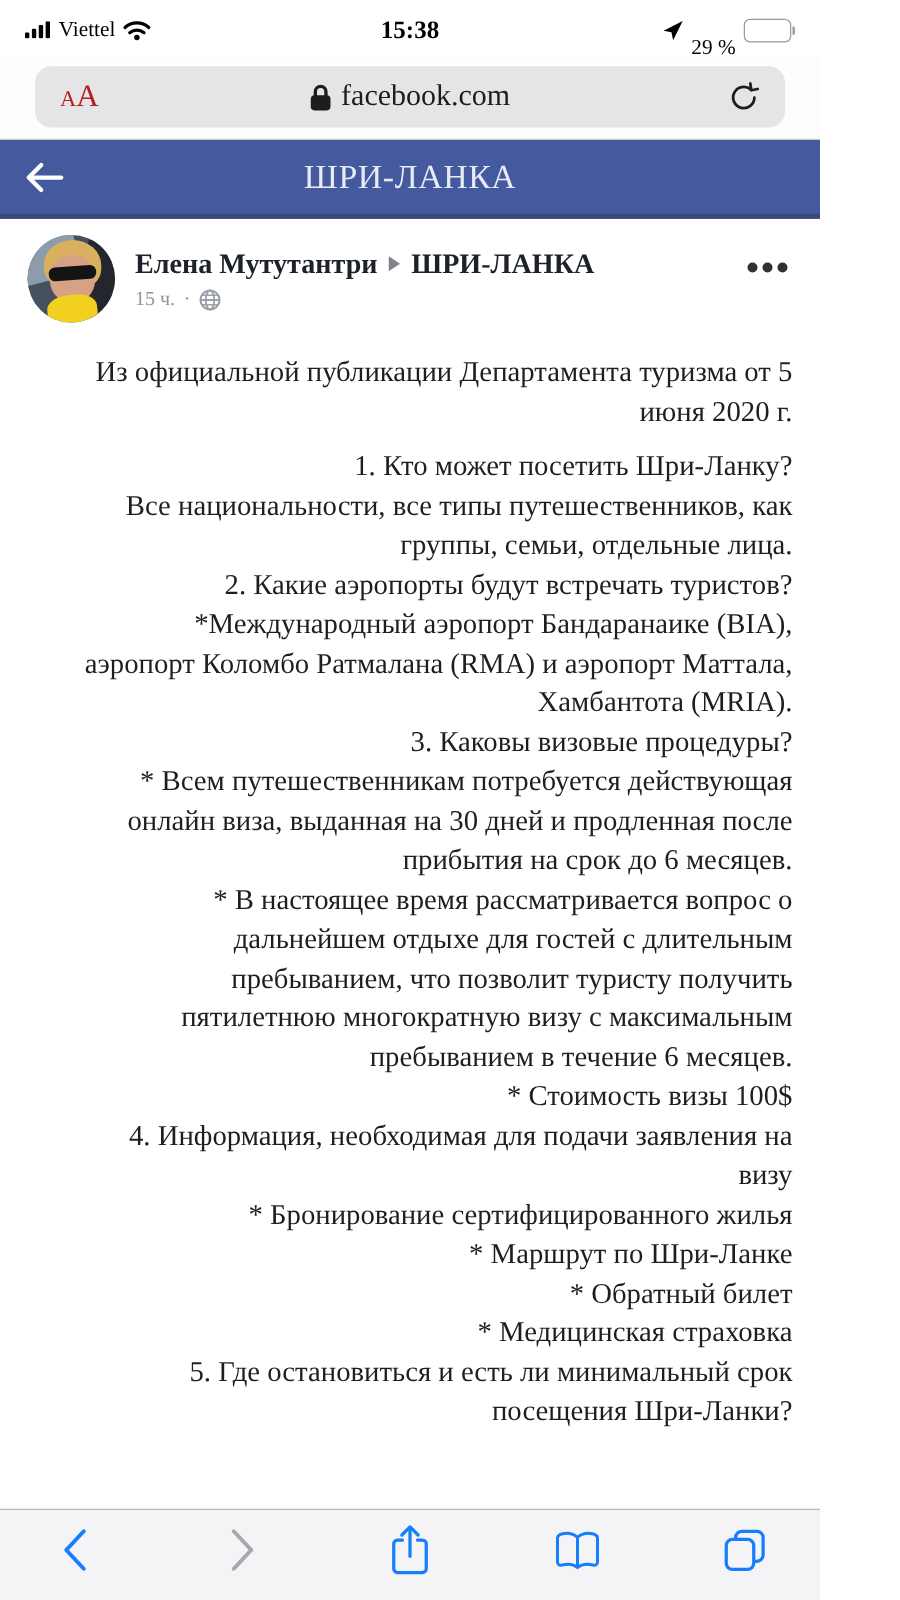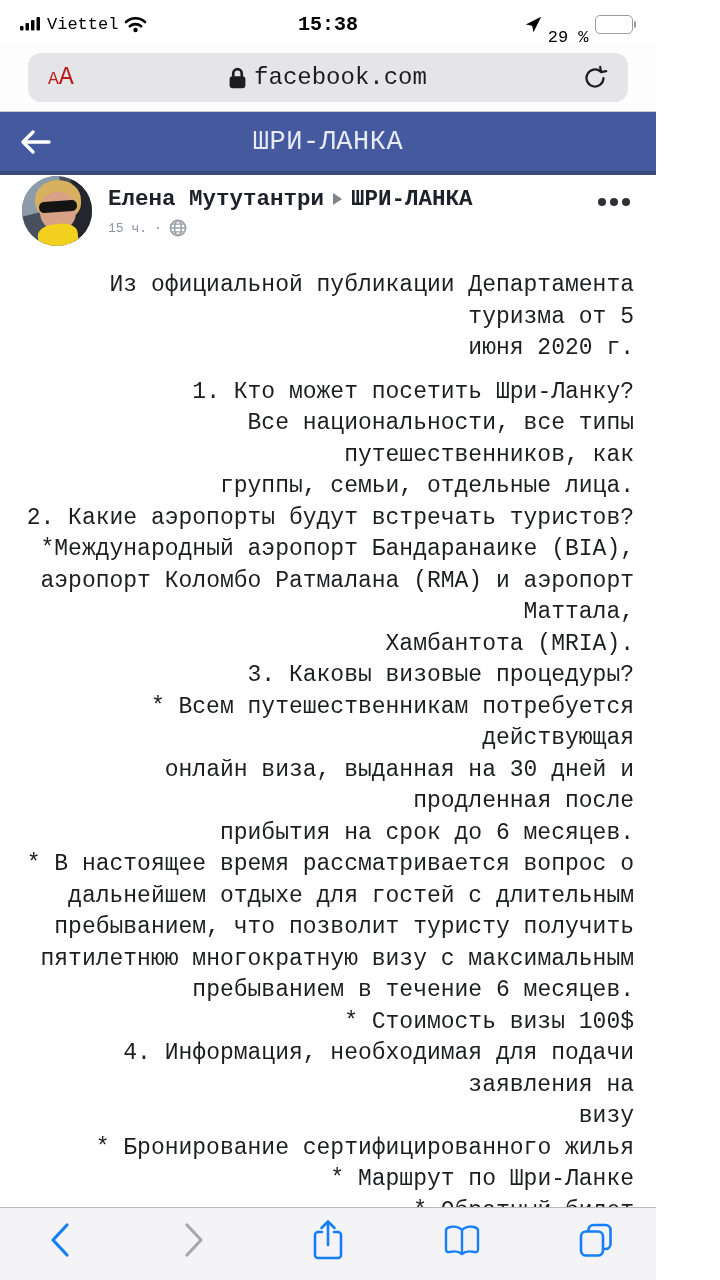--- a/index.html
+++ b/index.html
@@ -1,18 +1,18 @@
 <!DOCTYPE html>
 <html><head>
 <meta charset="utf-8">
 <style>
   html,body{margin:0;padding:0;background:#ffffff;}
   .screen{
     position:relative;width:656px;height:1280px;overflow:hidden;background:#ffffff;
-    font-family:Liberation Mono, monospace;color:#1c1e21;
+    font-family:Liberation Serif, serif;color:#1c1e21;
   }
   
   .status-bar{height:44px;display:flex;align-items:center;padding:4px 20px 0 20px;position:relative;box-sizing:border-box;}
   .sb-left{display:flex;align-items:center;gap:6px;}
   .carrier{font-size:17px;color:#000;}
   .sb-time{position:absolute;left:0;right:0;text-align:center;font-size:20px;font-weight:700;color:#000;}
   .sb-right{margin-left:auto;display:flex;align-items:center;gap:6px;}
   .pct{font-size:17px;color:#000;margin-top:27px;}
   .battery{display:flex;align-items:center;}
   .bat-body{width:38px;height:19px;border:1.5px solid #9b9ba0;border-radius:5px;padding:1.5px;box-sizing:border-box;}
@@ -24,32 +24,32 @@
   .aa{display:block;font-size:25px;color:#b91c1c;line-height:1;}
   .aa::first-letter{font-size:18px;}
   .addr{position:absolute;left:0;right:0;display:flex;align-items:center;justify-content:center;gap:8px;}
   .addr-text{font-size:24px;color:#1d1d1f;}
   .reload{margin-left:auto;display:flex;align-items:center;}
   
   .fb-header{height:59px;background:#45599e;border-bottom:4px solid #39497e;display:flex;align-items:center;position:relative;}
   .fb-back{padding-left:20px;display:flex;align-items:center;}
   .fb-title{position:absolute;left:0;right:0;text-align:center;font-size:27px;font-weight:500;color:#e8ebf4;letter-spacing:.5px;}
   
-  .post-header{display:flex;padding:1px 26px 0 22px;align-items:flex-start;}
+  .post-header{display:flex;padding:13px 26px 0 22px;align-items:flex-start;}
   .avatar{width:70px;height:70px;border-radius:50%;position:relative;overflow:hidden;background:#46505e;flex:0 0 auto;}
   .av-window{position:absolute;left:-6px;top:-4px;width:46px;height:40px;background:#8d9cab;transform:rotate(-14deg);}
   .av-seat{position:absolute;right:-8px;top:6px;width:34px;height:62px;background:#23262c;transform:rotate(9deg);}
   .av-hair{position:absolute;left:13px;top:4px;width:46px;height:40px;background:#d8b express05e;background:#d8b05e;border-radius:50% 50% 42% 46%;}
   .av-face{position:absolute;left:18px;top:16px;width:36px;height:38px;background:#d6a184;border-radius:46%;}
   .av-glasses{position:absolute;left:17px;top:25px;width:38px;height:11px;background:#141414;border-radius:5px;transform:rotate(-4deg);}
   .av-scarf{position:absolute;left:16px;bottom:-4px;width:40px;height:26px;background:#f2d01e;border-radius:40% 40% 0 0;transform:rotate(-6deg);}
   .post-info{margin-left:16px;padding-top:10px;min-width:0;}
   .name-row{display:flex;align-items:center;gap:9px;font-size:22.5px;font-weight:700;color:#1d2129;white-space:nowrap;}
   .caret{width:0;height:0;border-left:9px solid #7f848b;border-top:6px solid transparent;border-bottom:6px solid transparent;flex:0 0 auto;}
-  .meta-row{display:flex;align-items:center;gap:7px;margin-top:7px;font-size:13px;color:#8d949e;}
+  .meta-row{display:flex;align-items:center;gap:7px;margin-top:7px;font-size:16px;color:#8d949e;}
   .more-btn{margin-left:auto;display:flex;gap:4px;padding-top:22px;}
   .dot{width:8px;height:8px;border-radius:50%;background:#2e3135;}
   
   .post-body{padding:24px 22px 0 22px;font-size:23px;line-height:31.5px;color:#1c1e21;overflow:hidden;}
   .post-body p{margin:0 0 12px 0;white-space:pre-line;text-align:right;}
   
   .toolbar{position:absolute;left:0;right:0;bottom:0;height:73px;background:#f4f4f6;border-top:1px solid #b9b9bd;
     display:flex;align-items:center;justify-content:space-between;padding:0 36px 8px 36px;box-sizing:border-box;}
   .tb-btn{width:48px;display:flex;justify-content:center;align-items:center;}
   svg{display:block;}

